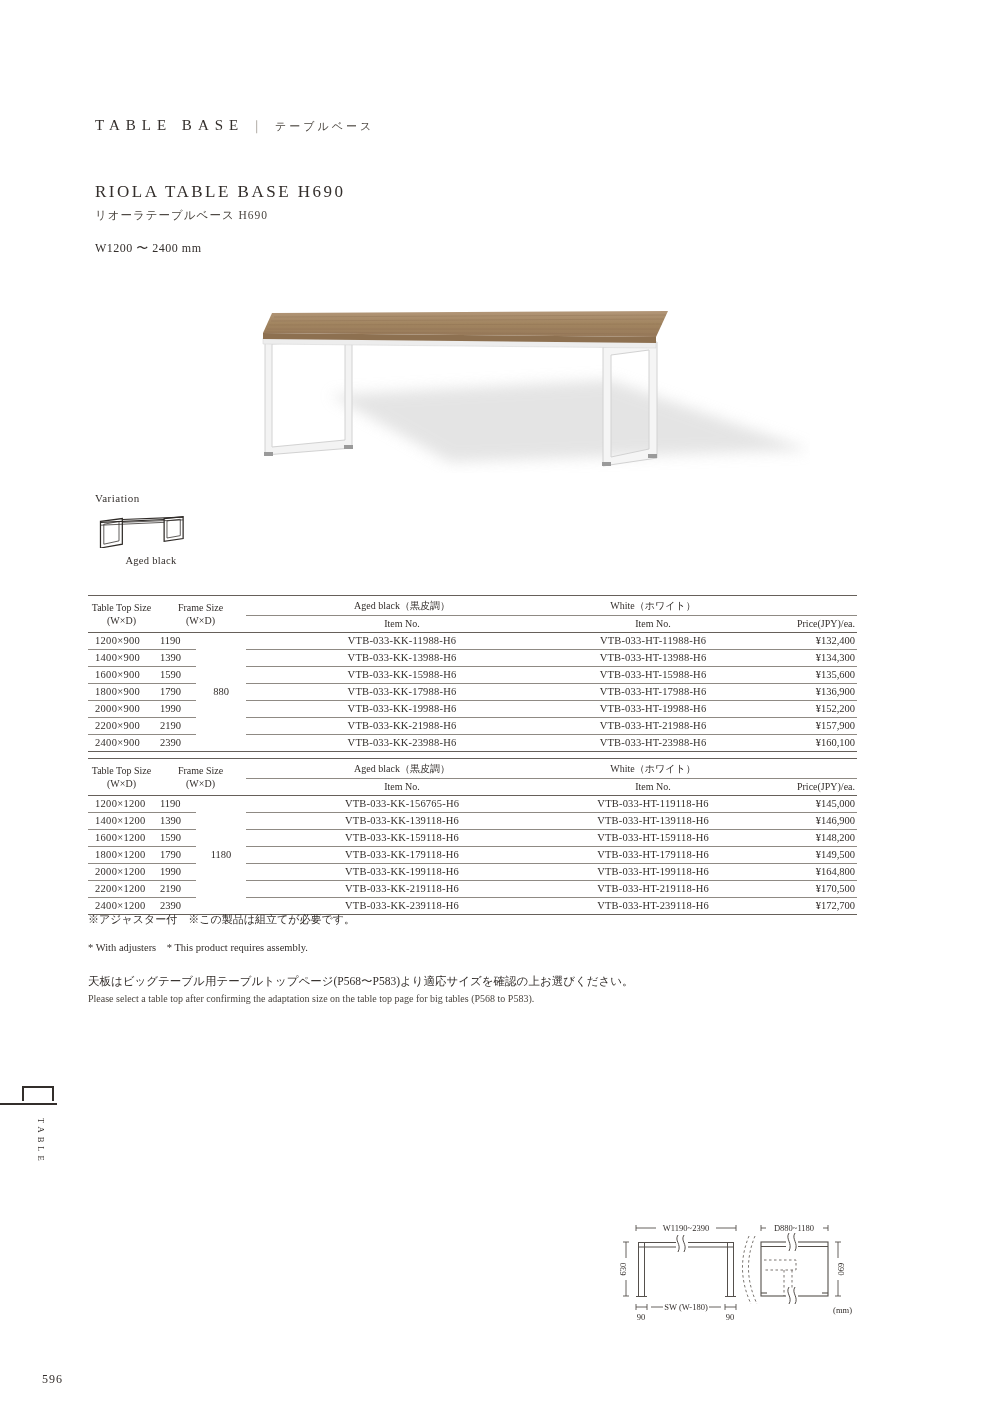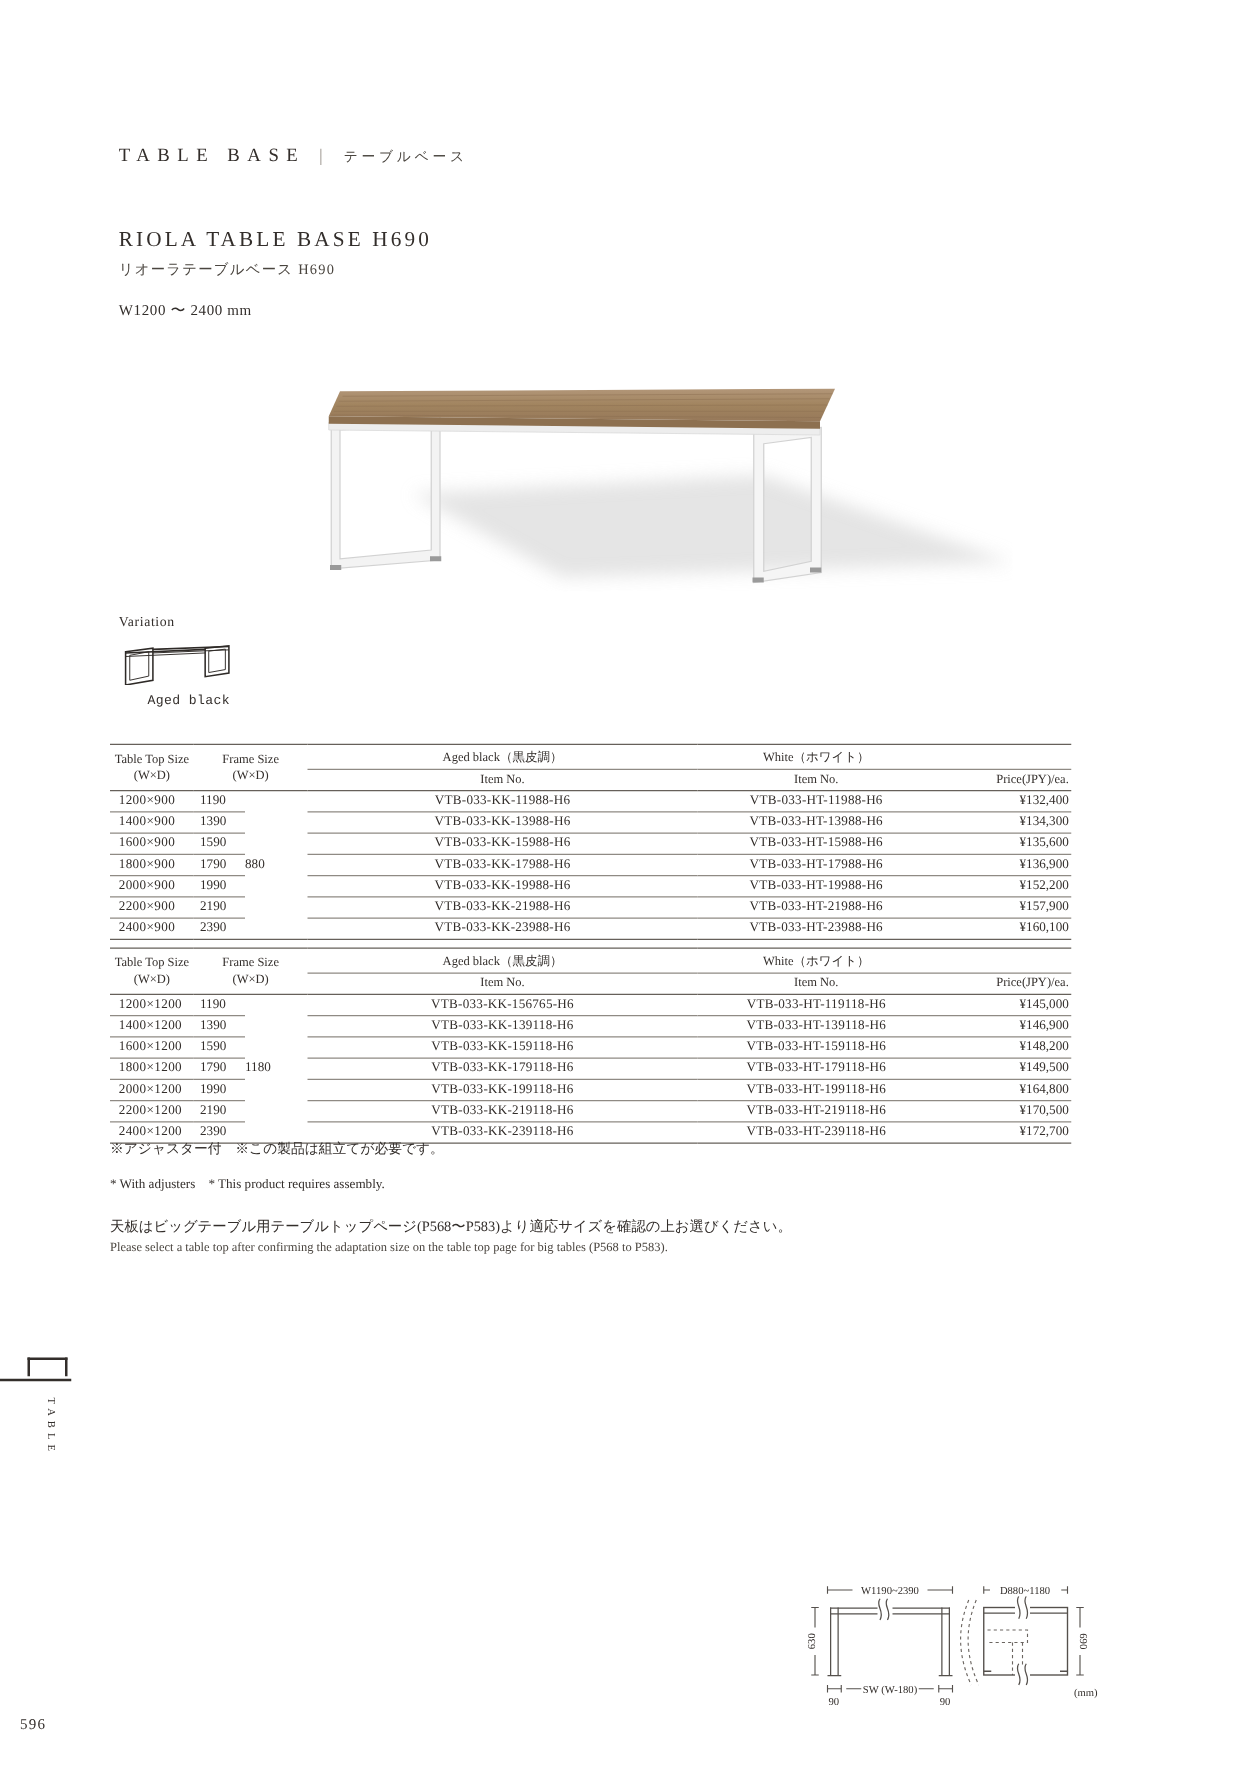--- a/index.html
+++ b/index.html
@@ -25,21 +25,21 @@
   .prod-title{font-size:17px;font-weight:normal;letter-spacing:2.5px;}
   .prod-title-jp{font-size:11.5px;letter-spacing:1px;margin-top:6px;color:var(--ink-soft);}
   .prod-size{font-size:12px;letter-spacing:.5px;margin-top:17px;}
 
   
   .figure{position:absolute;left:230px;top:288px;width:580px;height:185px;}
 
   
   .variation{position:absolute;left:95px;top:492px;width:260px;}
   .variation-label{font-size:11px;letter-spacing:.5px;margin-bottom:6px;}
-  .variants{display:flex;font-family:Liberation Mono, monospace;}
+  .variants{display:flex;}
   .variant{width:112px;}
   .variant + .variant{margin-left:6px;width:104px;}
   .variant svg{display:block;width:105px;height:38px;}
   .variant-caption{font-size:10.5px;text-align:center;margin-top:7px;letter-spacing:.3px;}
 
   
   .spec-table{position:absolute;left:88px;width:769px;border-collapse:collapse;table-layout:fixed;
               font-size:10.5px;color:var(--ink);}
   .spec-table.t1{top:595px;}
   .spec-table.t2{top:758px;}
@@ -52,46 +52,46 @@
   .spec-table th{font-weight:normal;font-size:10px;color:var(--ink);}
   .spec-table thead tr.hr1 th{border-top:1.4px solid var(--line-dark);padding:3px 0 2px;}
   .spec-table thead th.th-span{border-bottom:1.4px solid var(--line-dark);text-align:center;line-height:1.25;}
   .spec-table thead th.th-mid{border-bottom:1px solid var(--line-mid);text-align:center;}
   .spec-table thead tr.hr2 th{border-bottom:1.4px solid var(--line-dark);padding:2px 0 3px;text-align:center;}
   .spec-table thead tr.hr2 th.h-price{text-align:right;padding-right:2px;}
   .spec-table tbody td{border-bottom:1px solid var(--line-mid);height:16px;line-height:16px;padding:0;}
   .spec-table tbody tr:last-child td{border-bottom:1.4px solid var(--line-dark);}
   .spec-table tbody td.c-size{text-align:left;padding-left:7px;letter-spacing:.3px;}
   .spec-table tbody td.c-fw{text-align:left;padding-left:5px;}
-  .spec-table tbody td.c-depth{text-align:left;vertical-align:middle;border-bottom:1.4px solid var(--line-dark);}
+  .spec-table tbody td.c-depth{text-align:center;vertical-align:middle;border-bottom:1.4px solid var(--line-dark);}
   .spec-table tbody td.c-item{text-align:center;letter-spacing:.2px;}
   .spec-table tbody td.c-price{text-align:right;padding-right:2px;}
 
   
   .notes{position:absolute;left:88px;top:912px;width:700px;}
   .note-jp{font-size:11px;line-height:1.45;}
   .note-en{font-size:10.5px;line-height:1.4;margin-top:13px;color:var(--ink);}
   .note-info{margin-top:18px;}
   .note-info .jp{font-size:11.5px;}
   .note-info .en{font-size:10px;margin-top:4px;color:var(--ink-soft);}
 
   
   .side-tab{position:absolute;left:0;top:1086px;width:70px;}
   .tab-icon{position:absolute;left:22px;top:0;width:32px;height:15px;
             border:2px solid var(--ink);border-bottom:none;}
   .tab-rule{position:absolute;left:0;top:17px;width:57px;height:2px;background:var(--ink);}
   .tab-text{position:absolute;left:36px;top:32px;writing-mode:vertical-rl;
             font-size:8.5px;letter-spacing:4px;color:var(--ink);}
 
   
-  .diagram{position:absolute;left:640px;top:1220px;width:260px;height:108px;margin-top:44px;}
+  .diagram{position:absolute;left:614px;top:1220px;width:260px;height:108px;}
   .diagram svg{width:260px;height:108px;display:block;}
   .diagram text{font-family:"Liberation Serif","DejaVu Serif",serif;font-size:8.5px;fill:var(--ink);}
 
-  .page-number{position:absolute;left:16px;top:1372px;font-size:12px;letter-spacing:1px;}
+  .page-number{position:absolute;left:42px;top:1372px;font-size:12px;letter-spacing:1px;}
 </style>
 </head>
 <body>
 
 <div class="page">
 
   <div class="cat-header">
     <span class="cat-en">TABLE BASE</span><span class="cat-sep">｜</span><span class="cat-jp">テーブルベース</span>
   </div>
 

